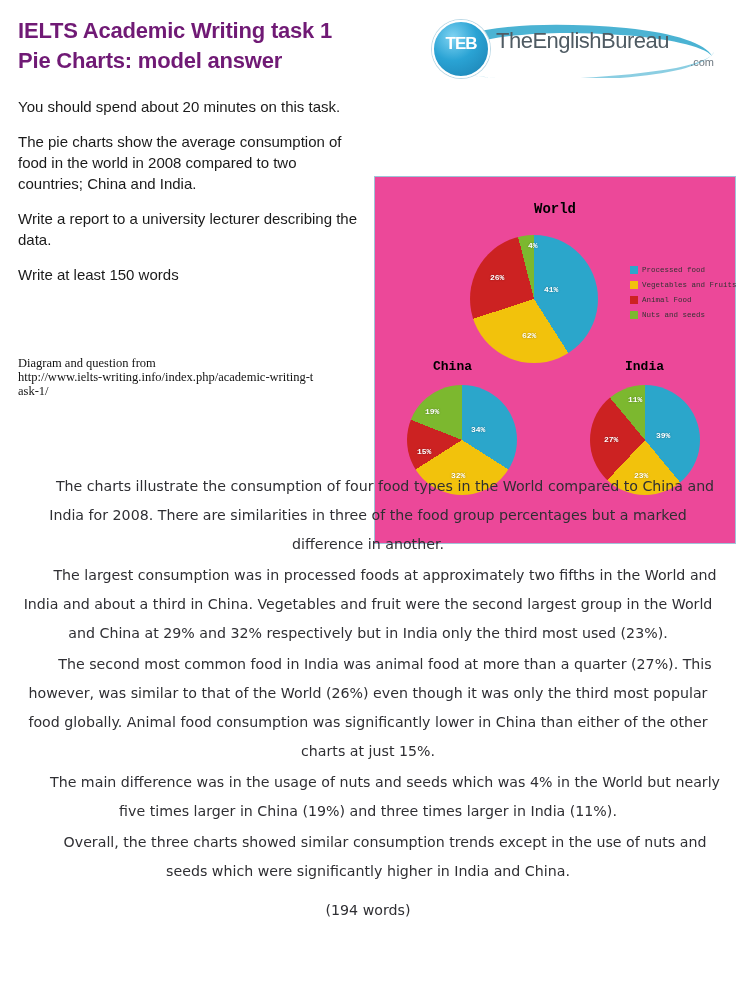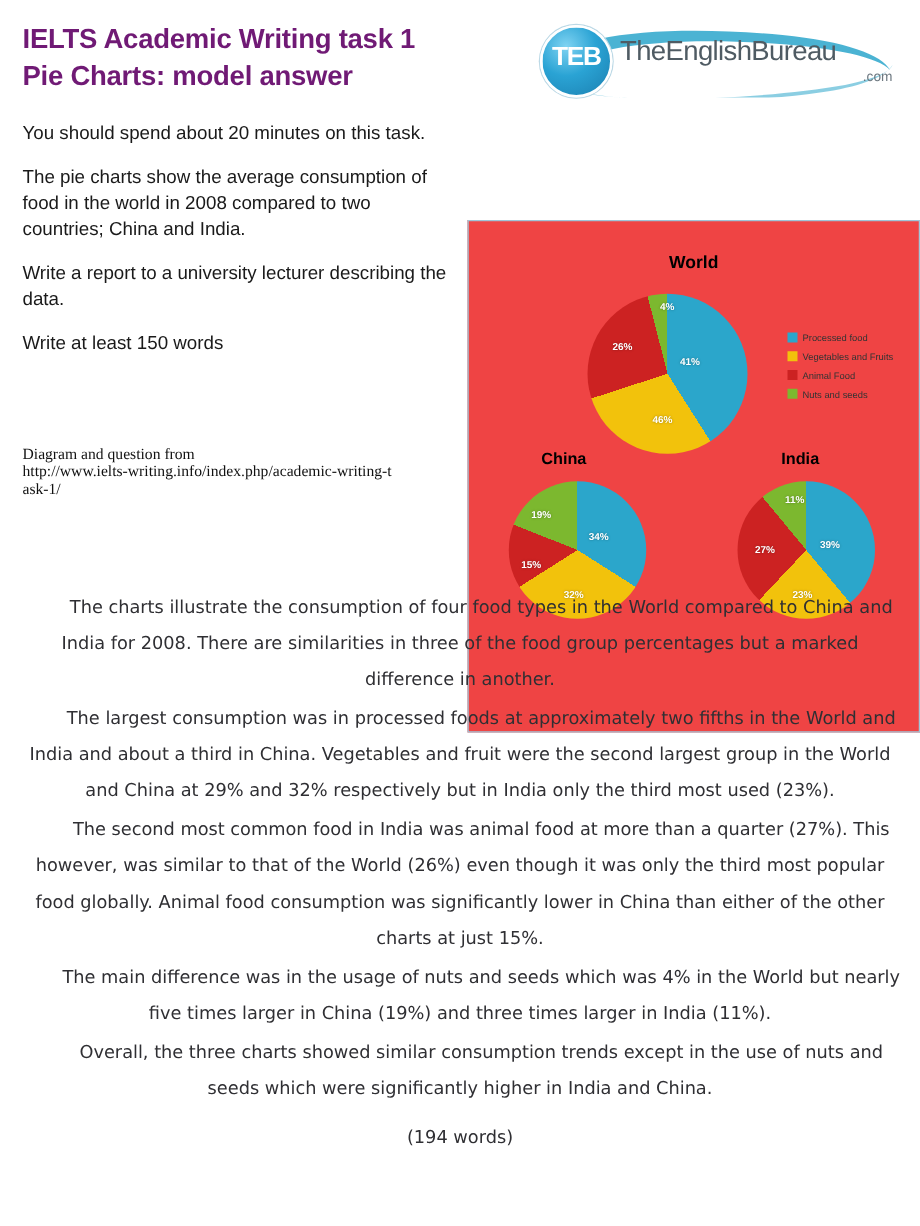--- a/index.html
+++ b/index.html
@@ -65,21 +65,21 @@
     background: radial-gradient(circle at 35% 28%, #7fd3f2 0%, #2aa3d4 45%, #1b7fb0 100%);
     border: 2px solid #ffffff;
     box-shadow: 0 0 0 1px #bcd9e6;
   }
   .logo-badge-text {
     position: absolute;
     left: 0;
     top: 12px;
     width: 54px;
     text-align: center;
-    font-size: 21px;
+    font-size: 17px;
     font-weight: bold;
     color: #ffffff;
     font-family: "Liberation Sans", sans-serif;
     letter-spacing: -1px;
   }
   .logo-word {
     position: absolute;
     left: 70px;
     top: 10px;
     font-size: 22px;
@@ -121,24 +121,25 @@
     line-height: 14px;
     color: #111;
     word-break: break-all;
   }
 
   .figure {
     position: absolute;
     left: 360px;
     top: 88px;
     width: 362px;
-    height: 410px;
+    height: 368px;
     border: 1px solid #9fc4d8;
-    background: #ef4444;
+    background: #ec4899;
     box-sizing: border-box;
+    font-family: Liberation Mono, monospace;
   }
   .fig-title {
     position: absolute;
     width: 100%;
     top: 24px;
     text-align: center;
     font-size: 14px;
     font-weight: bold;
     color: #000;
   }
@@ -263,21 +264,21 @@
 
     <div class="figure">
       <div class="fig-title">World</div>
 
       <div class="pie pie-world" style="background: conic-gradient(from 0deg,
              #2ba6cb 0deg 147.6deg,
              #f2c20c 147.6deg 252deg,
              #cc2222 252deg 345.6deg,
              #7cb82f 345.6deg 360deg);">
         <div class="slice-label" style="left:74px; top:50px;">41%</div>
-        <div class="slice-label" style="left:52px; top:96px;">46%</div>
+        <div class="slice-label" style="left:52px; top:96px;">62%</div>
         <div class="slice-label" style="left:20px; top:38px;">26%</div>
         <div class="slice-label" style="left:58px; top:6px;">4%</div>
       </div>
 
       <div class="legend">
         <div class="legend-row">
           <span class="legend-swatch" style="background:#2ba6cb"></span>
           <span class="legend-text">Processed food</span>
         </div>
         <div class="legend-row">

